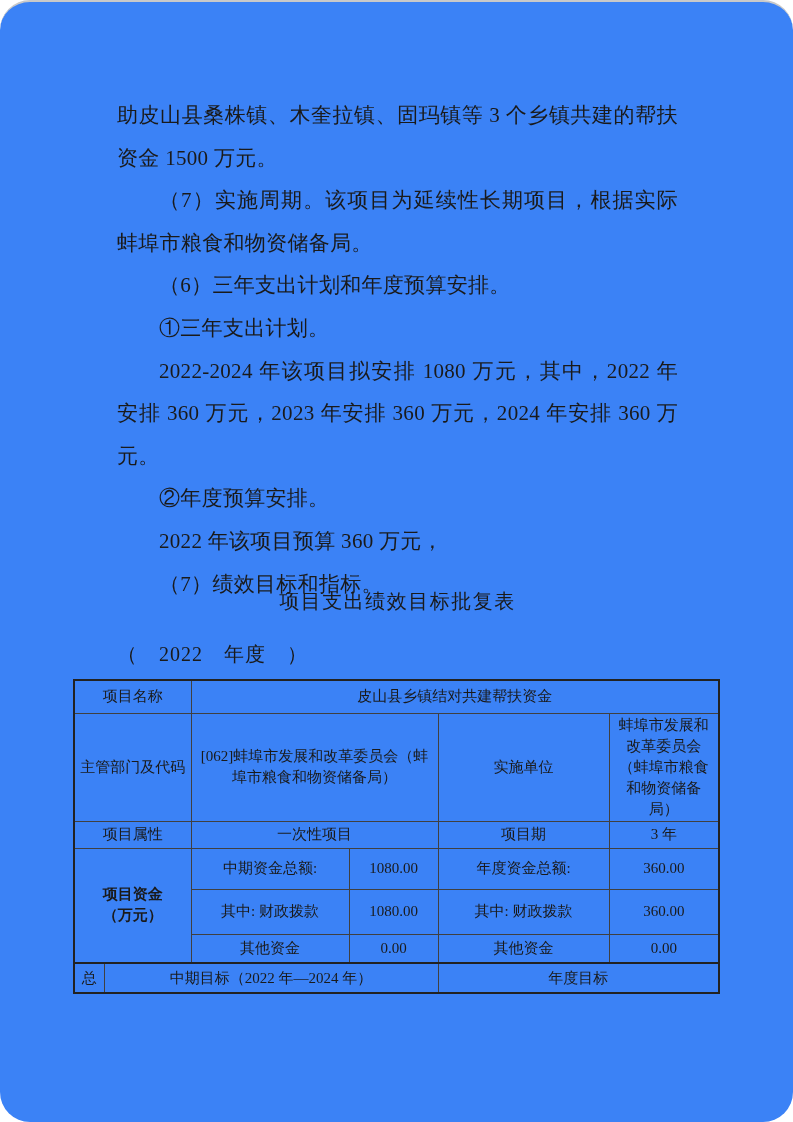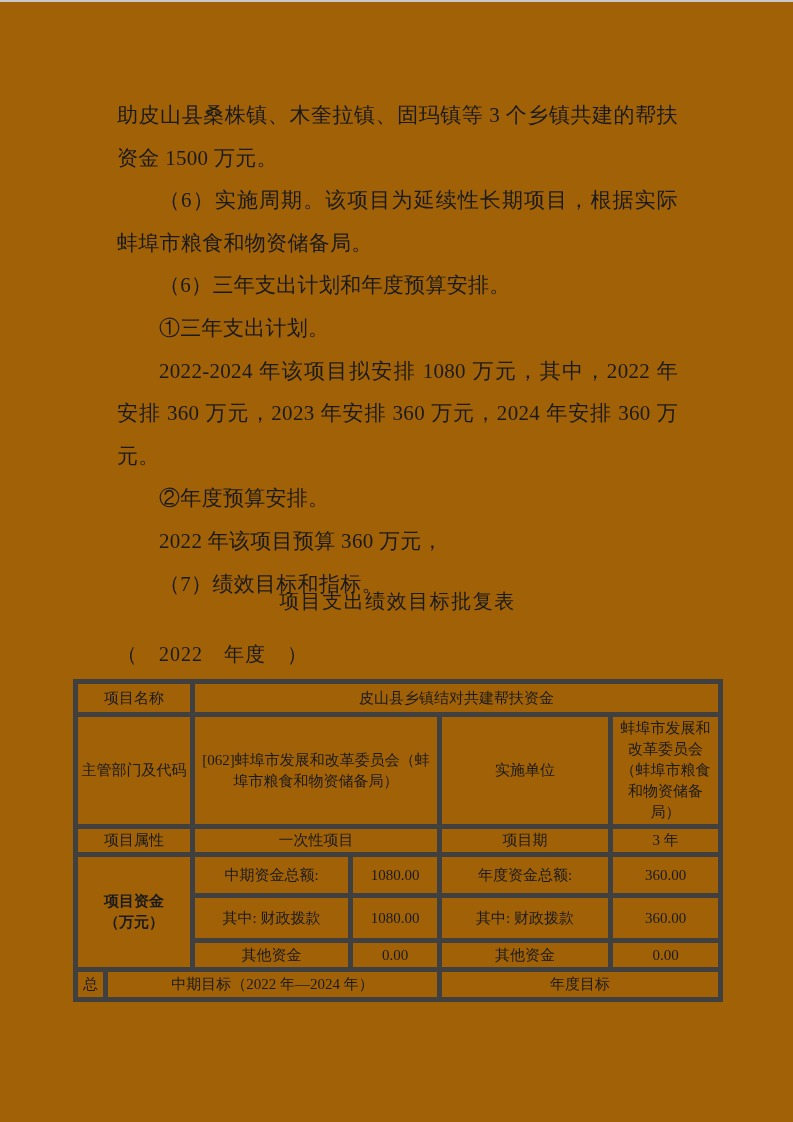--- a/index.html
+++ b/index.html
@@ -1,24 +1,25 @@
 <!DOCTYPE html>
 <html><head>
 <meta charset="utf-8">
 <style>
   html,body{margin:0;padding:0;background:#ffffff;}
   .page{
     position:relative;
     width:793px;height:1122px;
-    background:#a16207;
+    background:#3b82f6;
     overflow:hidden;
     font-family:"Liberation Serif","DejaVu Serif",serif;
     color:#1a1a1a;
     border-top:2px solid #c9c9c9;
     box-sizing:border-box;
+    border-radius:30px;
   }
   
   .doc{
     position:absolute;
     left:117px;top:92px;width:561px;
   }
   .line{
     height:42.6px;line-height:42.6px;
     font-size:21px;
     white-space:nowrap;
@@ -46,21 +47,21 @@
   
   table.ptable{
     position:absolute;left:73px;top:677px;
     width:645px;
     border-collapse:collapse;
     table-layout:fixed;
     border:2px solid #222222;
     font-family:"Liberation Serif","DejaVu Serif",serif;
   }
   table.ptable td{
-    border:5px solid #404040;
+    border:1px solid #404040;
     font-size:15px;
     line-height:21px;
     padding:1px 3px;
     text-align:center;
     vertical-align:middle;
     color:#1a1a1a;
     overflow:hidden;
   }
   td.small{font-size:13.5px;}
   td.impl{font-size:14px;padding:1px 4px;}
@@ -78,21 +79,21 @@
   tr.goals td{border-top:2px solid #222222;}
 </style>
 </head>
 <body>
 
 <div class="page">
 
   <div class="doc">
     <div class="line justify">助皮山县桑株镇、木奎拉镇、固玛镇等 3 个乡镇共建的帮扶</div>
     <div class="line">资金 1500 万元。</div>
-    <div class="line indent justify">（6）实施周期。该项目为延续性长期项目，根据实际</div>
+    <div class="line indent justify">（7）实施周期。该项目为延续性长期项目，根据实际</div>
     <div class="line">蚌埠市粮食和物资储备局。</div>
     <div class="line indent">（6）三年支出计划和年度预算安排。</div>
     <div class="line indent">①三年支出计划。</div>
     <div class="line indent justify">2022-2024 年该项目拟安排 1080 万元，其中，2022 年</div>
     <div class="line justify">安排 360 万元，2023 年安排 360 万元，2024 年安排 360 万</div>
     <div class="line">元。</div>
     <div class="line indent">②年度预算安排。</div>
     <div class="line indent">2022 年该项目预算 360 万元，</div>
     <div class="line indent">（7）绩效目标和指标。</div>
   </div>

